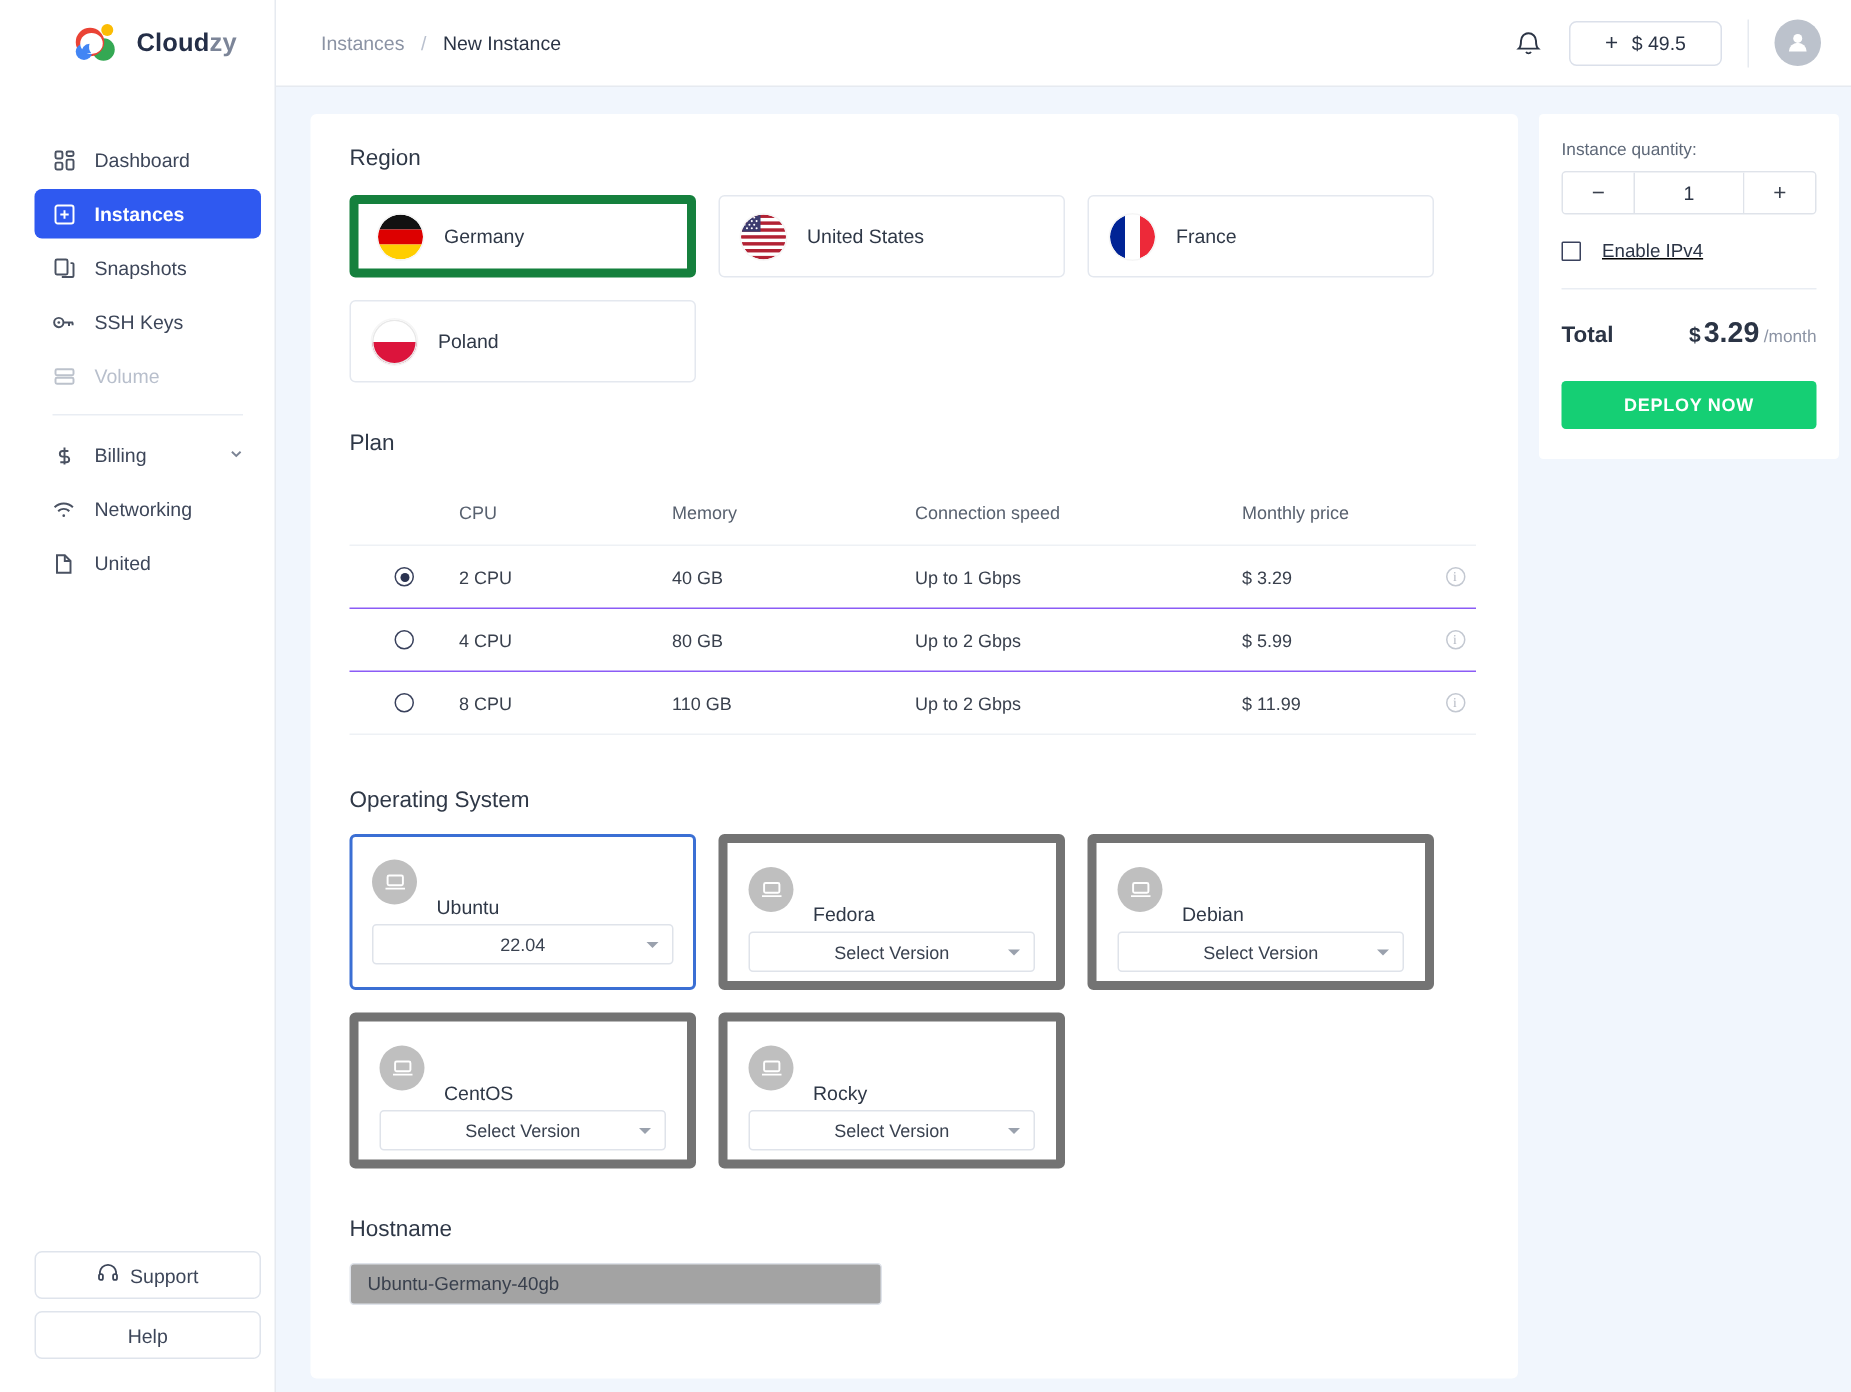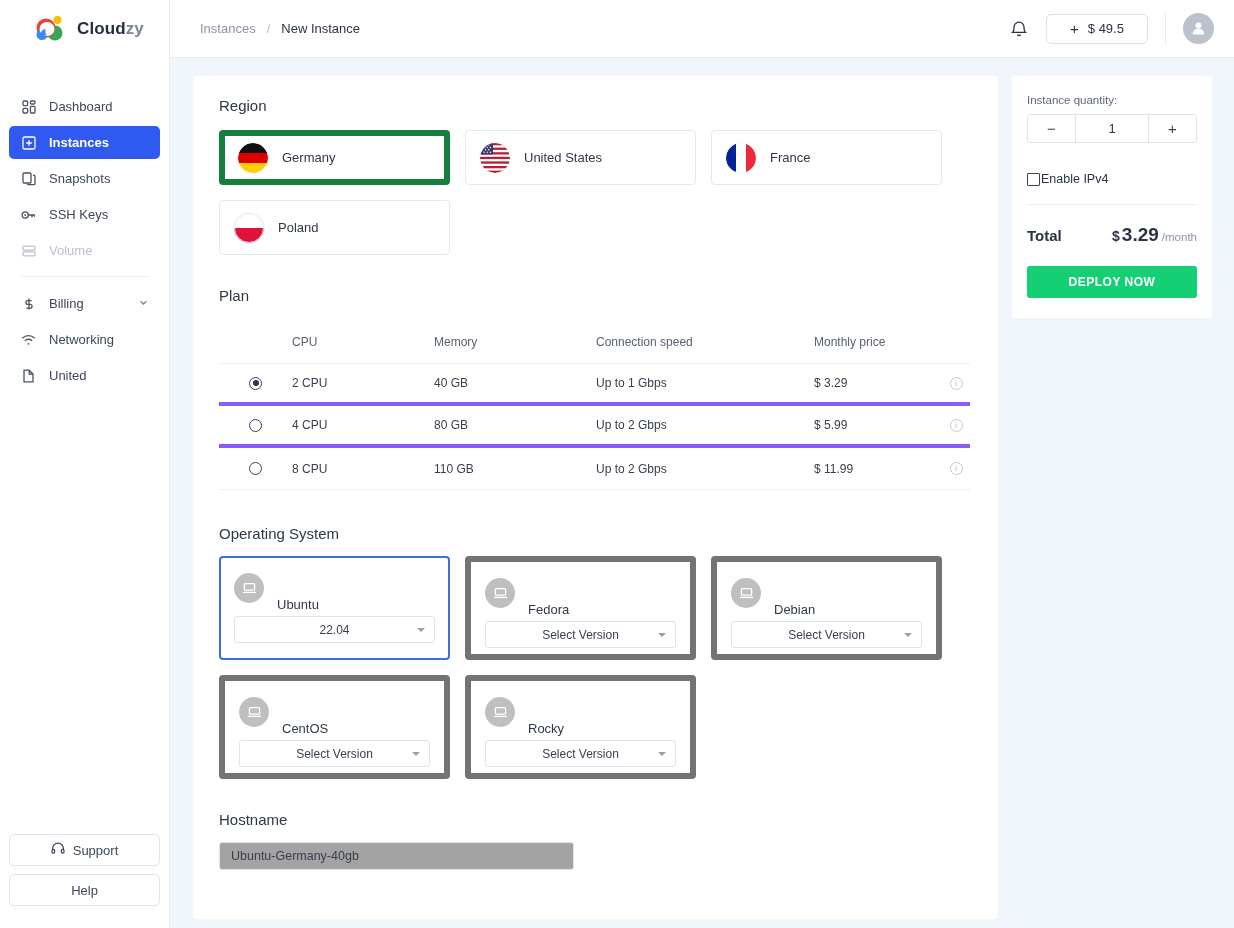--- a/index.html
+++ b/index.html
@@ -3,21 +3,21 @@
 <meta charset="utf-8">
 <style>
   * { box-sizing: border-box; margin: 0; padding: 0; }
   html, body {
     width: 1234px; height: 928px;
     font-family: "Liberation Sans", sans-serif;
     background: #ffffff;
     overflow: hidden;
     -webkit-font-smoothing: antialiased;
   }
-  .app { display: flex; width: 1234px; height: 928px; }
+  .app { display: flex; width: 1234px; height: 928px; padding-left: 14px; }
 
   
   .sidebar {
     width: 170px; height: 928px; background: #ffffff;
     border-right: 1px solid #e6eaf0;
     display: flex; flex-direction: column; flex-shrink: 0;
     position: relative;
   }
   .brand { height: 58px; display: flex; align-items: center; padding-left: 33px; }
   .brand-logo { width: 44px; height: 30px; position: relative; flex-shrink: 0; }
@@ -100,21 +100,21 @@
   }
   .plan-row { display: flex; align-items: center; }
   .c-radio { width: 73px; display: flex; justify-content: center; flex-shrink: 0; }
   .c-cpu { width: 142px; flex-shrink: 0; }
   .c-mem { width: 162px; flex-shrink: 0; }
   .c-spd { width: 218px; flex-shrink: 0; }
   .c-prc { width: 122px; flex-shrink: 0; }
   .c-inf { width: 40px; display: flex; justify-content: center; flex-shrink: 0; }
   .plan-head .h { font-size: 12px; color: #58616f; }
   .plan-head { height: 44px; border-bottom: 1px solid #eef1f5; }
-  .plan-row { height: 42px; border-bottom: 4px solid #8b5cf6; font-size: 12px; color: #39404d; cursor: pointer; }
+  .plan-row { height: 42px; border-bottom: 1px solid #8b5cf6; font-size: 12px; color: #39404d; cursor: pointer; }
   .plan-row:last-child { border-bottom: 1px solid #eef1f5; }
   .radio {
     width: 13px; height: 13px; border-radius: 50%; border: 1.6px solid #39415c;
     display: flex; align-items: center; justify-content: center;
   }
   .radio .dot { width: 6px; height: 6px; border-radius: 50%; background: #2b3350; display: none; }
   .radio.on .dot { display: block; }
   .info-ic {
     width: 13px; height: 13px; border-radius: 50%; border: 1px solid #c3c8d1;
     color: #b5bac4; font-size: 9px; line-height: 11px; text-align: center;
@@ -161,21 +161,21 @@
   .stepper { display: flex; height: 29px; border: 1px solid #dfe3ea; border-radius: 3px; overflow: hidden; }
   .step-btn {
     width: 47px; display: flex; align-items: center; justify-content: center;
     font-size: 15px; color: #39404d; cursor: pointer; background: #fff;
   }
   .step-val {
     flex: 1; display: flex; align-items: center; justify-content: center;
     font-size: 13px; color: #2b3445;
     border-left: 1px solid #dfe3ea; border-right: 1px solid #dfe3ea;
   }
-  .ipv4-row { display: flex; align-items: center; gap: 1px; margin-top: 29px; cursor: pointer; }
+  .ipv4-row { display: flex; align-items: center; gap: 14px; margin-top: 17px; cursor: pointer; text-decoration: underline; }
   .chk { width: 13px; height: 13px; border: 1.4px solid #39415c; border-radius: 1px; flex-shrink: 0; }
   .ipv4-lbl { font-size: 12.5px; color: #2b3445; }
   .sum-sep { height: 1px; background: #e9edf3; margin: 18px 0 0 0; }
   .total-row { display: flex; align-items: baseline; margin-top: 19px; }
   .total-lbl { font-size: 15px; color: #2b3445; font-weight: 600; }
   .total-amt { margin-left: auto; display: flex; align-items: baseline; }
   .cur { font-size: 14px; color: #2b3445; font-weight: 700; margin-right: 2px; }
   .amt { font-size: 19px; color: #2b3445; font-weight: 700; }
   .per { font-size: 11.5px; color: #8b93a4; margin-left: 3px; }
   .deploy {

